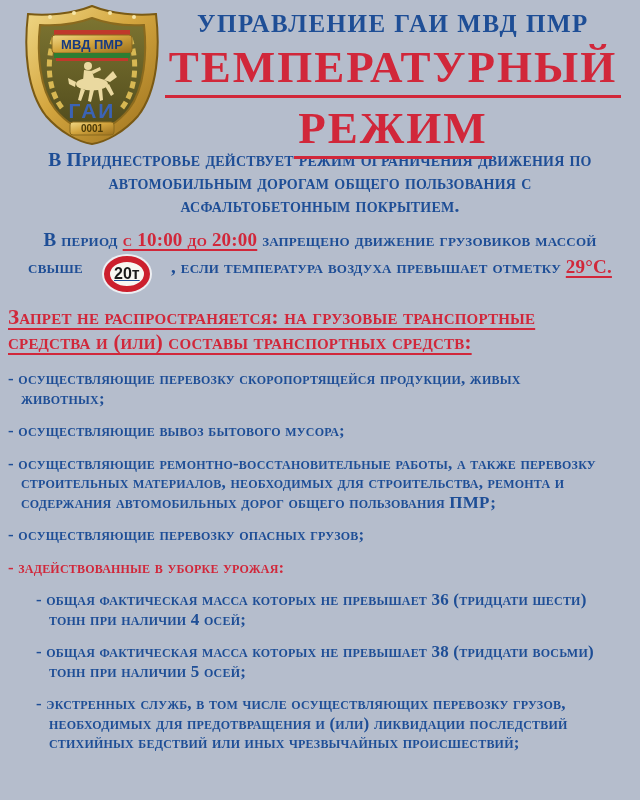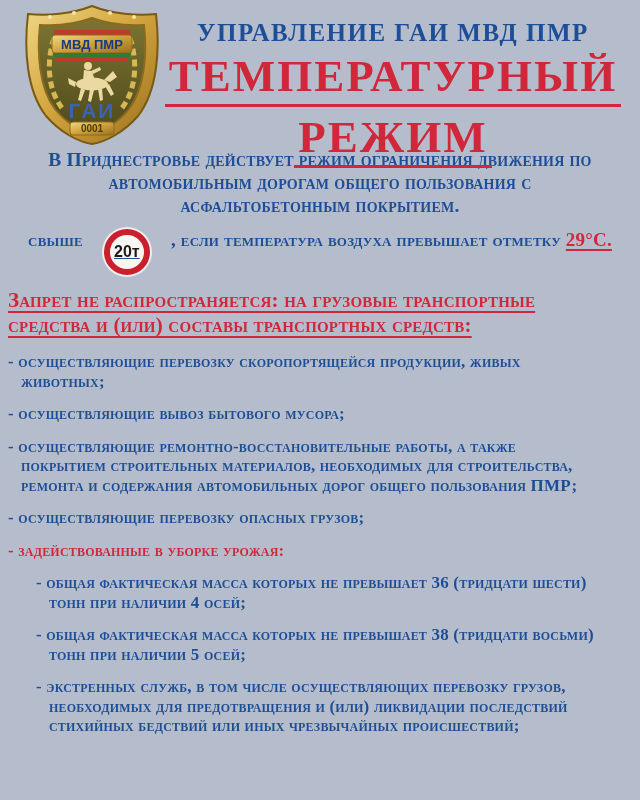--- a/index.html
+++ b/index.html
@@ -12,21 +12,21 @@
   body{background:#888;font-family:"Liberation Serif","DejaVu Serif",serif;}
   .poster{
     width:640px;height:800px;overflow:hidden;position:relative;
     background:var(--bg);margin:0 auto;
   }
   
   .header{position:relative;height:148px;}
   .badge{position:absolute;left:20px;top:4px;width:144px;height:142px;}
   .header-text{margin-left:160px;margin-right:14px;text-align:center;}
   .dept{
-    padding-top:19px;color:var(--blue);font-weight:bold;
+    padding-top:10px;color:var(--blue);font-weight:bold;
     font-size:25px;letter-spacing:1.5px;white-space:nowrap;
   }
   .title-line{margin-top:7px;}
   .title-word{
     display:inline-block;color:var(--red);font-weight:bold;
     font-size:45px;letter-spacing:2px;line-height:1.0;
     border-bottom:3px solid var(--red);padding:0 4px 5px 4px;
   }
   .title-line.second{margin-top:8px;}
   
@@ -41,21 +41,21 @@
   .r-line2{
     margin-top:5px;font-size:19px;letter-spacing:.2px;
     display:flex;align-items:flex-start;justify-content:center;gap:21px;
   }
   .redline{
     color:var(--red);
     text-decoration:underline;text-decoration-thickness:2px;text-underline-offset:3px;
   }
   .sign{
     display:inline-flex;align-items:center;justify-content:center;
-    width:46px;height:46px;border-radius:50%;
+    width:46px;height:36px;border-radius:50%;
     background:#f8f6f1;border:6px solid var(--sign-red);
     box-shadow:0 0 0 2px #eceef2;flex:0 0 auto;text-decoration:underline;
   }
   .sign-text{
     font-family:"Liberation Sans","DejaVu Sans",sans-serif;
     font-weight:bold;font-size:16px;color:#1a1a1a;font-variant:normal;
     letter-spacing:0;
   }
   
   .heading{
@@ -139,35 +139,38 @@
       </div>
       <div class="title-line second">
         <span class="title-word">РЕЖИМ</span>
       </div>
     </div>
   </div>
 
   <div class="intro smallcaps">В Приднестровье действует режим ограничения движения по автомобильным дорогам общего пользования с асфальтобетонным покрытием.</div>
 
   <div class="restriction">
+    <div class="r-line1 smallcaps">
+      <span>В период </span><span class="redline">с 10:00 до 20:00</span><span> запрещено движение грузовиков массой</span>
+    </div>
     <div class="r-line2 smallcaps">
       <span>свыше</span>
       <span class="sign">
         <span class="sign-text">20т</span>
       </span>
       <span><span>, если температура воздуха превышает отметку </span><span class="redline">29°С.</span></span>
     </div>
   </div>
 
   <div class="heading smallcaps">Запрет не распространяется: на грузовые транспортные средства и (или) составы транспортных средств:</div>
 
   <div class="list">
     <div class="item smallcaps">осуществляющие перевозку скоропортящейся продукции, живых животных;</div>
     <div class="item smallcaps">осуществляющие вывоз бытового мусора;</div>
-    <div class="item smallcaps">осуществляющие ремонтно-восстановительные работы, а также покрытием строительных материалов, необходимых для строительства, ремонта и содержания автомобильных дорог общего пользования ПМР;</div>
+    <div class="item smallcaps">осуществляющие ремонтно-восстановительные работы, а также перевозку строительных материалов, необходимых для строительства, ремонта и содержания автомобильных дорог общего пользования ПМР;</div>
     <div class="item smallcaps">осуществляющие перевозку опасных грузов;</div>
     <div class="item smallcaps red">задействованные в уборке урожая:</div>
     <div class="item smallcaps lvl2">общая фактическая масса которых не превышает 36 (тридцати шести) тонн при наличии 4 осей;</div>
     <div class="item smallcaps lvl2">общая фактическая масса которых не превышает 38 (тридцати восьми) тонн при наличии 5 осей;</div>
     <div class="item smallcaps lvl2">экстренных служб, в том числе осуществляющих перевозку грузов, необходимых для предотвращения и (или) ликвидации последствий стихийных бедствий или иных чрезвычайных происшествий;</div>
   </div>
 
 </div>
 
 </body></html>

